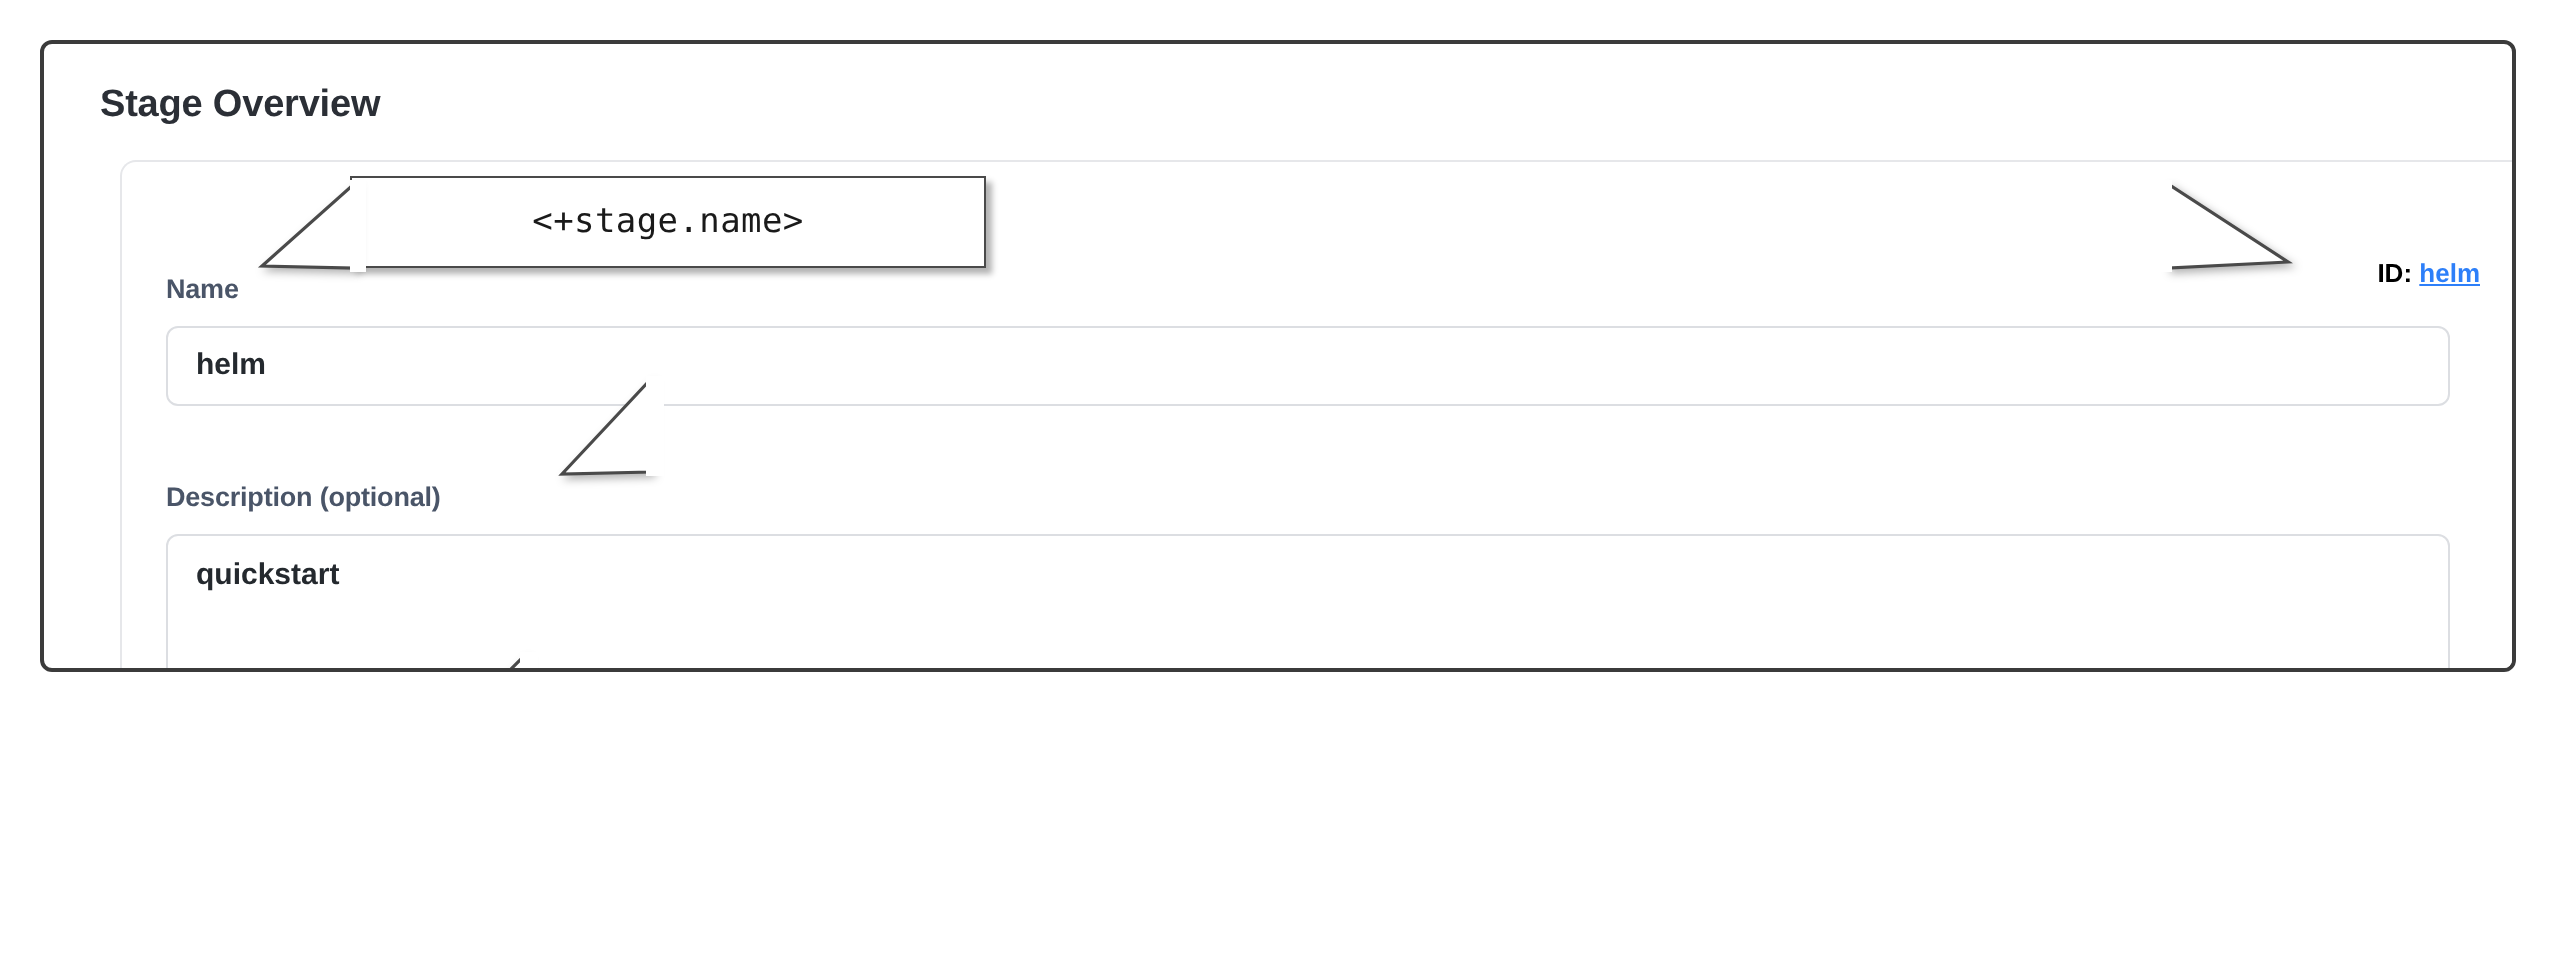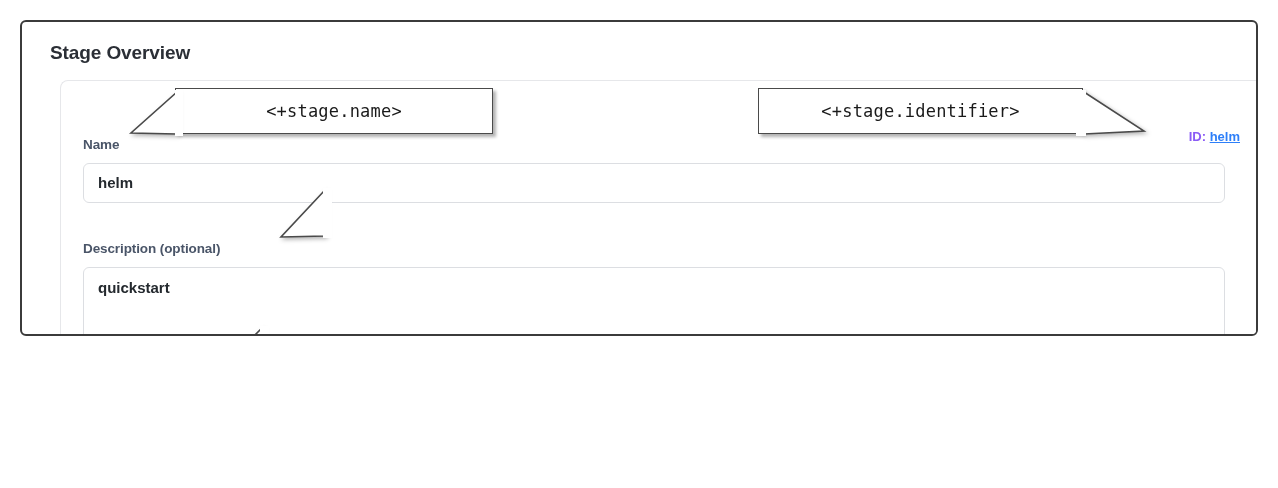--- a/index.html
+++ b/index.html
@@ -139,21 +139,21 @@
 
   
   #stage-id-row {
     position: absolute;
     right: 16px;
     top: 48px;
     font-size: 13px;
     font-weight: bold;
     white-space: nowrap;
   }
-  #stage-id-label { color: #8b5cf6; }
+  #stage-id-label { color: #000000; }
   #stage-id-value { color: #2d7ff9; }
 
   
   .callout {
     position: absolute;
     box-sizing: border-box;
     background: #ffffff;
     border: 1.6px solid #4a4a4a;
     box-shadow: 3px 3px 3px rgba(0,0,0,0.30);
     display: flex;
@@ -219,23 +219,20 @@
     <rect x="53" y="6" width="8" height="46" fill="#ffffff"></rect>
   </svg>
   <div class="callout" style="left:153px; top:66px; width:318px; height:46px;">
     <span>&lt;+stage.name&gt;</span>
   </div>
 
   <svg class="tail-svg" style="left:1040px; top:62px; width:130px; height:60px;">
     <polygon points="22,8 22,50 82,47" fill="#ffffff" stroke="#4a4a4a" stroke-width="1.6" style="filter:drop-shadow(2px 2px 2px rgba(0,0,0,0.3))"></polygon>
     <rect x="14" y="6" width="10" height="46" fill="#ffffff"></rect>
   </svg>
-  <div class="callout" style="left:736px; top:66px; width:325px; height:46px;">
-    <span>&lt;+stage.identifier&gt;</span>
-  </div>
 
   <svg class="tail-svg" style="left:245px; top:158px; width:130px; height:66px;">
     <polygon points="58,10 58,56 14,57" fill="#ffffff" stroke="#4a4a4a" stroke-width="1.6" style="filter:drop-shadow(2px 2px 2px rgba(0,0,0,0.3))"></polygon>
     <rect x="56" y="8" width="9" height="50" fill="#ffffff"></rect>
   </svg>
 
   <svg class="tail-svg" style="left:182px; top:298px; width:130px; height:62px;">
     <polygon points="58,8 58,52 13,53" fill="#ffffff" stroke="#4a4a4a" stroke-width="1.6" style="filter:drop-shadow(2px 2px 2px rgba(0,0,0,0.3))"></polygon>
     <rect x="56" y="6" width="9" height="48" fill="#ffffff"></rect>
   </svg>

